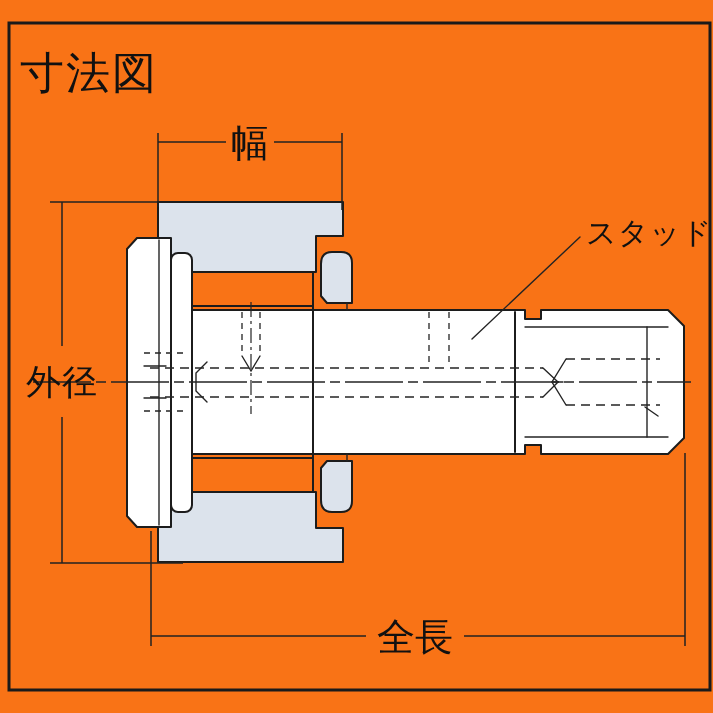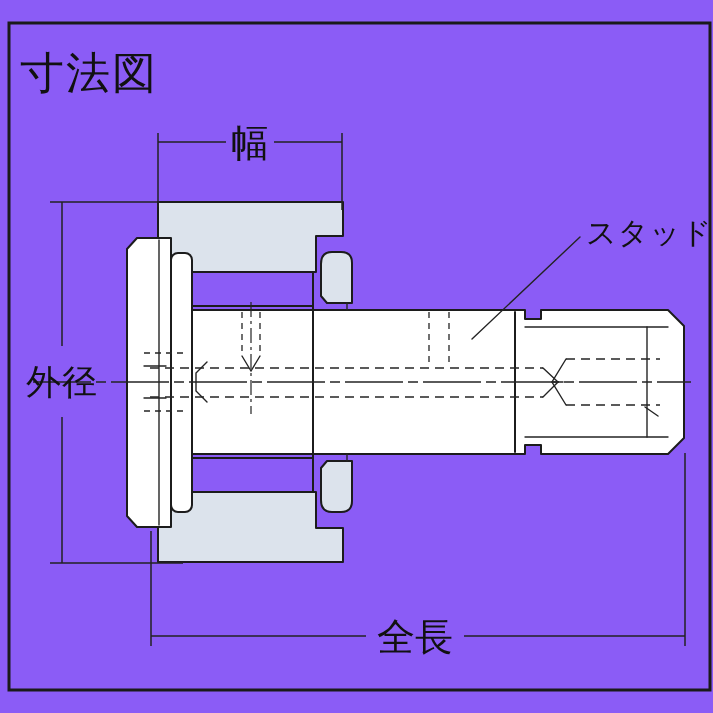--- a/index.html
+++ b/index.html
@@ -1,16 +1,16 @@
 <!DOCTYPE html>
 <html><head>
 <meta charset="utf-8">
 <style>
   html,body{margin:0;padding:0;background:#fff;}
-  .stage{position:relative;width:713px;height:713px;background:#8b5cf6;overflow:hidden;
+  .stage{position:relative;width:713px;height:713px;background:#f97316;overflow:hidden;
          font-family:"Liberation Sans",sans-serif;}
   svg{display:block;}
   
   .frame{fill:none;stroke:#1a1a1a;stroke-width:3;}
   .ol{fill:none;stroke:#1c1c1c;stroke-width:2;stroke-linejoin:round;stroke-linecap:round;}
   .olw{fill:#ffffff;stroke:#1c1c1c;stroke-width:2;stroke-linejoin:round;}
   .shade{stroke:#1c1c1c;stroke-width:2;stroke-linejoin:round;}
   .thin{fill:none;stroke:#242424;stroke-width:1.4;stroke-linecap:round;}
   .hid{fill:none;stroke:#242424;stroke-width:1.4;stroke-dasharray:9 6;}
   .hid2{fill:none;stroke:#242424;stroke-width:1.3;stroke-dasharray:6 5;}

